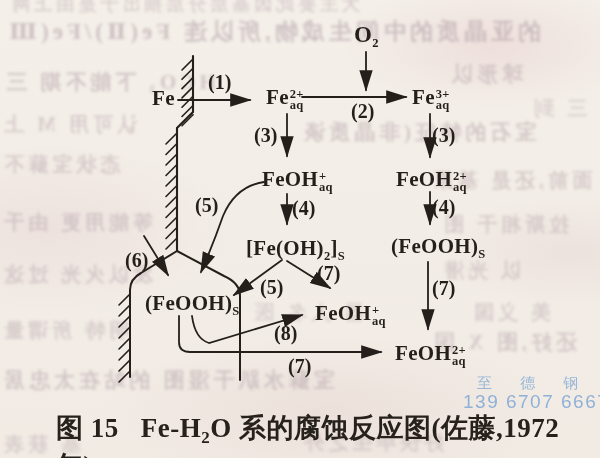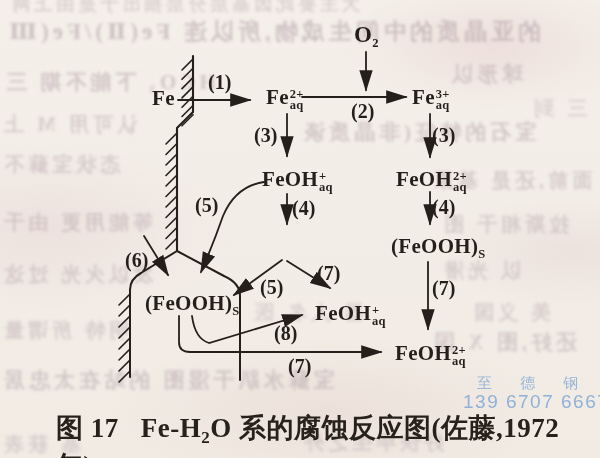--- a/index.html
+++ b/index.html
@@ -133,20 +133,21 @@
         <span>aq</span>
       </span></div>
   <div class="species" style="left:262px;top:167px"><span>FeOH</span><span class="stk">
         <span>+</span>
         <span>aq</span>
       </span></div>
   <div class="species" style="left:396px;top:167px"><span>FeOH</span><span class="stk">
         <span>2+</span>
         <span>aq</span>
       </span></div>
+  <div class="species" style="left:246px;top:236px"><span>[Fe(OH)</span><span class="sub-inline">2</span><span>]</span><span class="sub-inline">S</span></div>
   <div class="species" style="left:391px;top:234px"><span>(FeOOH)</span><span class="sub-inline">S</span></div>
   <div class="species" style="left:145px;top:291px"><span>(FeOOH)</span><span class="sub-inline">S</span></div>
   <div class="species" style="left:315px;top:301px"><span>FeOH</span><span class="stk">
         <span>+</span>
         <span>aq</span>
       </span></div>
   <div class="species" style="left:395px;top:341px"><span>FeOH</span><span class="stk">
         <span>2+</span>
         <span>aq</span>
       </span></div>
@@ -158,18 +159,18 @@
   <div class="num" style="left:292px;top:197px">(4)</div>
   <div class="num" style="left:432px;top:196px">(4)</div>
   <div class="num" style="left:195px;top:194px">(5)</div>
   <div class="num" style="left:260px;top:276px">(5)</div>
   <div class="num" style="left:125px;top:249px">(6)</div>
   <div class="num" style="left:317px;top:262px">(7)</div>
   <div class="num" style="left:432px;top:277px">(7)</div>
   <div class="num" style="left:288px;top:355px">(7)</div>
   <div class="num" style="left:274px;top:322px">(8)</div>
 
-  <div id="caption"><span>图 17</span><span style="display: inline-block; width: 22px;"></span><span>Fe-H</span><span class="sub-inline">2</span><span>O 系的腐蚀反应图(佐藤,1972 年)</span></div>
+  <div id="caption"><span>图 15</span><span style="display: inline-block; width: 22px;"></span><span>Fe-H</span><span class="sub-inline">2</span><span>O 系的腐蚀反应图(佐藤,1972 年)</span></div>
 
   <div class="wm" id="wm1" style="color: rgb(127, 168, 214);">至 德 钢 业</div>
   <div class="wm" id="wm2" style="color: rgb(127, 168, 214);">139 6707 6667</div>
 
 </div>
 
 </body></html>

